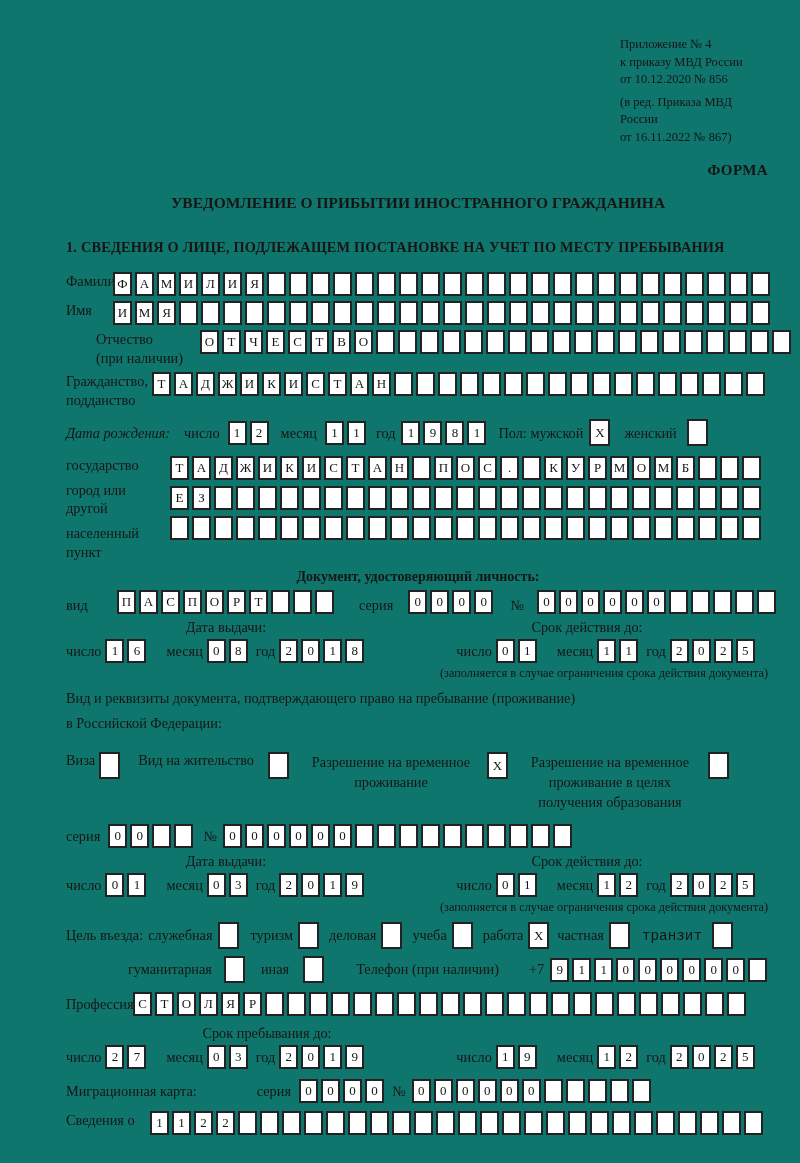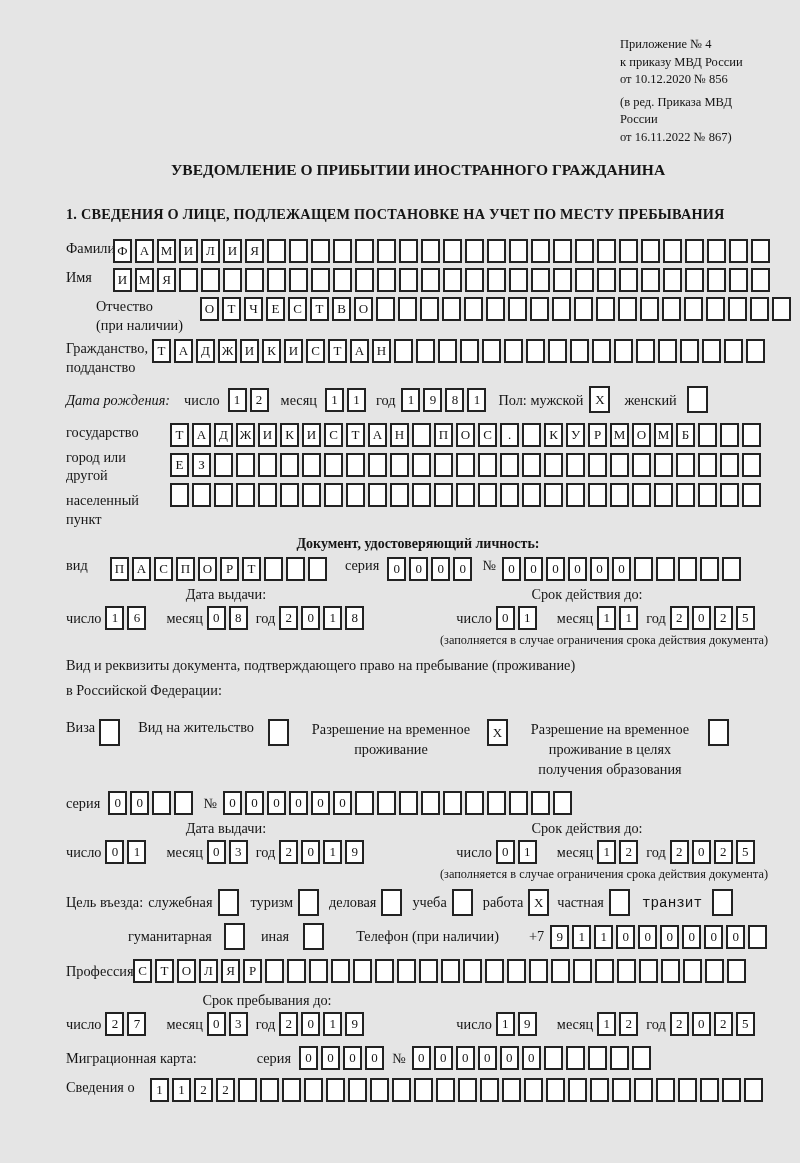--- a/index.html
+++ b/index.html
@@ -1,17 +1,17 @@
 <!DOCTYPE html>
 <html><head>
 <meta charset="utf-8">
 <style>
   html,body{margin:0;padding:0;background:#fff;}
   .page{width:800px;height:1163px;box-sizing:border-box;position:relative;
-        padding:36px 30px 10px 66px;background:#e5e5e5;color:#151515;
+        padding:36px 30px 10px 66px;background:#0f766e;color:#151515;
         font-family:"Liberation Serif","DejaVu Serif",serif;overflow:hidden;}
   
   .hdr{margin-left:554px;font-size:12.5px;line-height:1.4;}
   .hdr .gap{height:5px;}
   .forma{text-align:right;font-weight:bold;font-size:15px;margin-top:16px;padding-right:2px;letter-spacing:.4px;}
   
   .title{text-align:center;font-weight:bold;font-size:15.5px;line-height:1.55;margin-top:12px;}
   .uline{display:inline-block;width:56px;border-bottom:2px solid #444;height:.9em;margin-left:10px;}
   .sec{font-weight:bold;font-size:14.3px;margin-top:24px;letter-spacing:.2px;}
   
@@ -53,20 +53,21 @@
 
   <div class="hdr">
     <div>Приложение № 4</div>
     <div>к приказу МВД России</div>
     <div>от 10.12.2020 № 856</div>
     <div class="gap"></div>
     <div>(в ред. Приказа МВД России</div>
     <div>от 16.11.2022 № 867)</div>
   </div>
 
+  <div class="forma">ФОРМА</div>
 
   <div class="title">
     <div>УВЕДОМЛЕНИЕ О ПРИБЫТИИ ИНОСТРАННОГО ГРАЖДАНИНА</div>
   </div>
 
   <div class="sec">1. СВЕДЕНИЯ О ЛИЦЕ, ПОДЛЕЖАЩЕМ ПОСТАНОВКЕ НА УЧЕТ ПО МЕСТУ ПРЕБЫВАНИЯ</div>
 
   <div class="frow" style="margin-top:16px;">
     <div class="lbl" style="width:47px;">Фамилия</div>
     <div class="cells">
@@ -333,21 +334,21 @@
           <span class="cell"></span>
           <span class="cell"></span>
           <span class="cell"></span>
           <span class="cell"></span>
         </div>
     </div>
   </div>
 
   <div class="doc-head">Документ, удостоверяющий личность:</div>
 
-  <div class="frow" style="align-items:flex-start;">
+  <div class="frow" style="align-items:flex-end;gap:7px;">
     <span class="il" style="width:44px;margin:0;">вид</span>
     <div class="cells" style="margin-right:18px;">
         <span class="cell">П</span>
         <span class="cell">А</span>
         <span class="cell">С</span>
         <span class="cell">П</span>
         <span class="cell">О</span>
         <span class="cell">Р</span>
         <span class="cell">Т</span>
         <span class="cell"></span>

